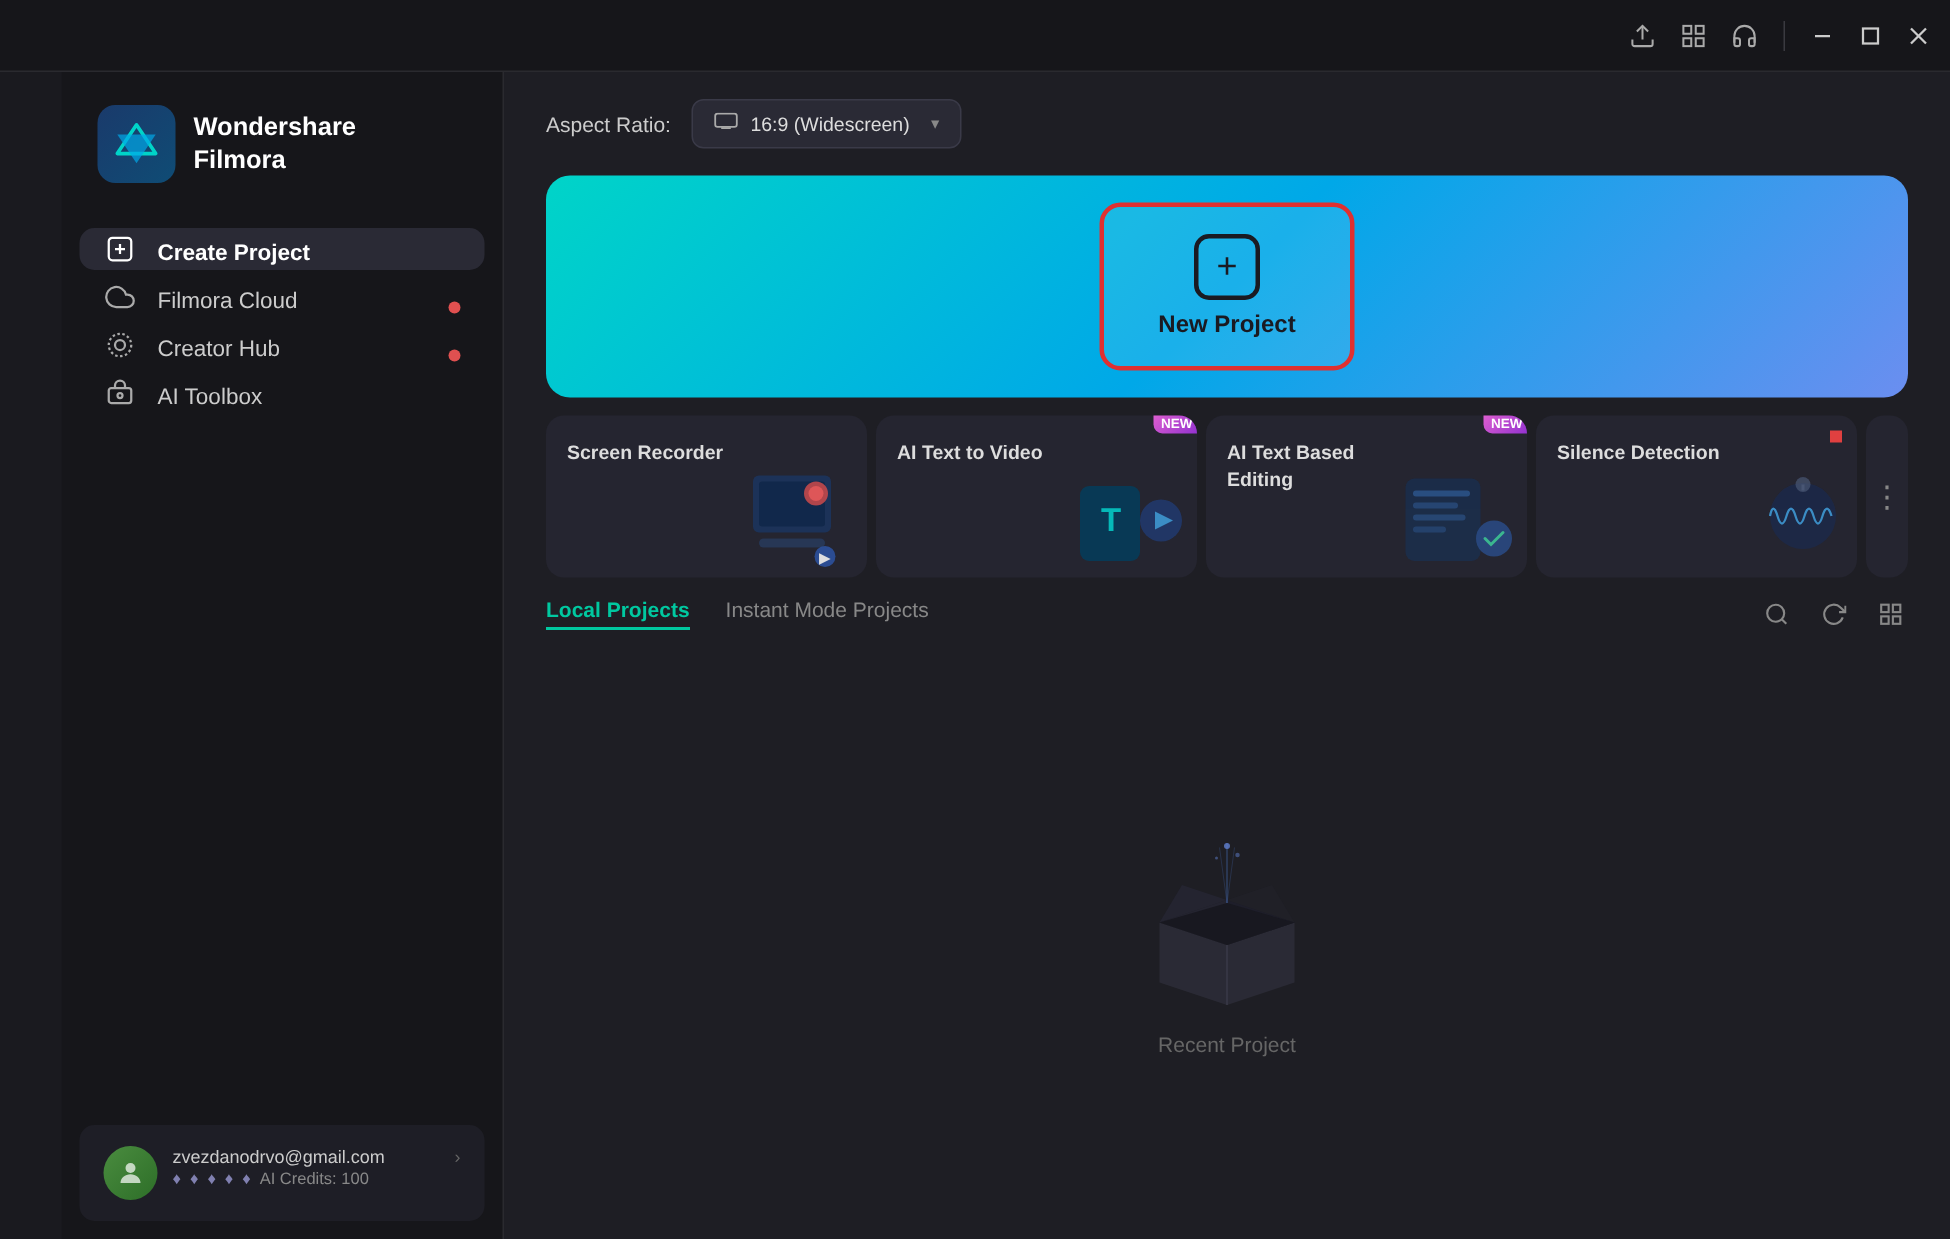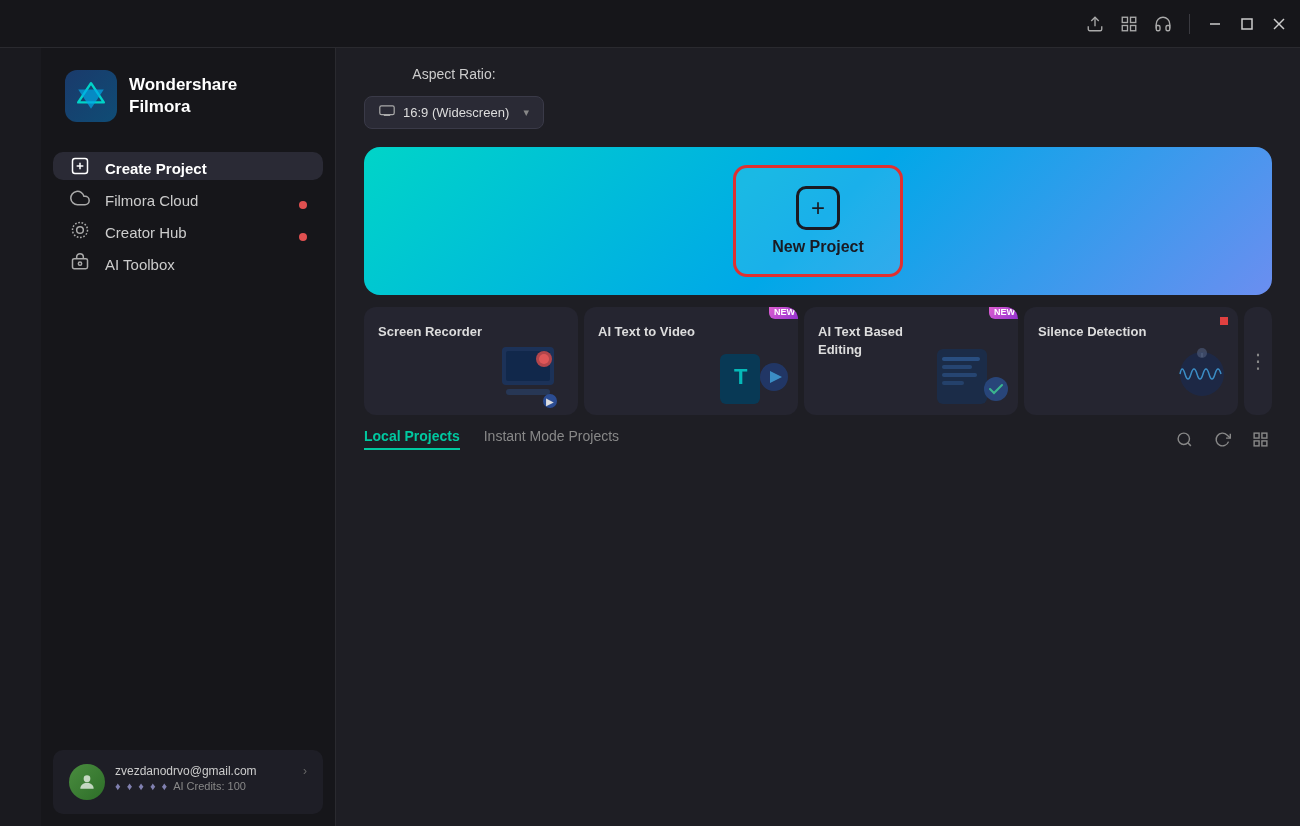--- a/index.html
+++ b/index.html
@@ -232,21 +232,20 @@
       display: flex;
       align-items: center;
       justify-content: space-between;
       padding: 18px 28px;
       flex-shrink: 0;
     }
     .aspect-ratio-section {
       display: flex;
       align-items: center;
       gap: 14px;
-      flex-direction: column;
     }
     .aspect-label {
       color: #ccc;
       font-size: 14px;
     }
     .aspect-dropdown {
       display: flex;
       align-items: center;
       gap: 8px;
       background: #2a2a35;
@@ -698,16 +697,44 @@
             <svg width="17" height="17" viewBox="0 0 24 24" fill="none" stroke="#888" stroke-width="2">
               <rect x="3" y="3" width="7" height="7"></rect>
                 <rect x="14" y="3" width="7" height="7"></rect>
               <rect x="3" y="14" width="7" height="7"></rect>
                 <rect x="14" y="14" width="7" height="7"></rect>
             </svg>
           </div>
         </div>
       </div>
 
+      <div class="empty-state">
+
+        <div class="empty-box-visual">
+          <svg viewBox="0 0 130 110" width="130" height="110">
+
+            <path d="M20 55 L65 70 L110 55 L110 95 L65 110 L20 95 Z" fill="#2a2a35"></path>
+            <path d="M65 70 L65 110" stroke="#3a3a48" stroke-width="1"></path>
+
+            <path d="M20 55 L65 40 L65 70 L20 55 Z" fill="#242430"></path>
+
+            <path d="M110 55 L65 40 L65 70 L110 55 Z" fill="#1e1e2a"></path>
+
+            <path d="M20 55 L35 30 L65 40 Z" fill="#252532" opacity="0.9"></path>
+            <path d="M110 55 L95 30 L65 40 Z" fill="#202028" opacity="0.9"></path>
+
+            <path d="M20 55 L65 42 L110 55 L65 70 Z" fill="#181820"></path>
+
+            <line x1="65" y1="42" x2="60" y2="5" stroke="#4060a0" stroke-width="0.5" opacity="0.4"></line>
+            <line x1="65" y1="42" x2="65" y2="2" stroke="#4060a0" stroke-width="1" opacity="0.5"></line>
+            <line x1="65" y1="42" x2="70" y2="5" stroke="#4060a0" stroke-width="0.5" opacity="0.4"></line>
+
+            <circle cx="65" cy="4" r="2" fill="#6080d0" opacity="0.8"></circle>
+            <circle cx="58" cy="12" r="1" fill="#6080d0" opacity="0.5"></circle>
+            <circle cx="72" cy="10" r="1.5" fill="#6080d0" opacity="0.5"></circle>
+          </svg>
+        </div>
+        <span class="empty-label">Recent Project</span>
+      </div>
     </div>
 
   </div>
 </div>
 
 </body></html>

